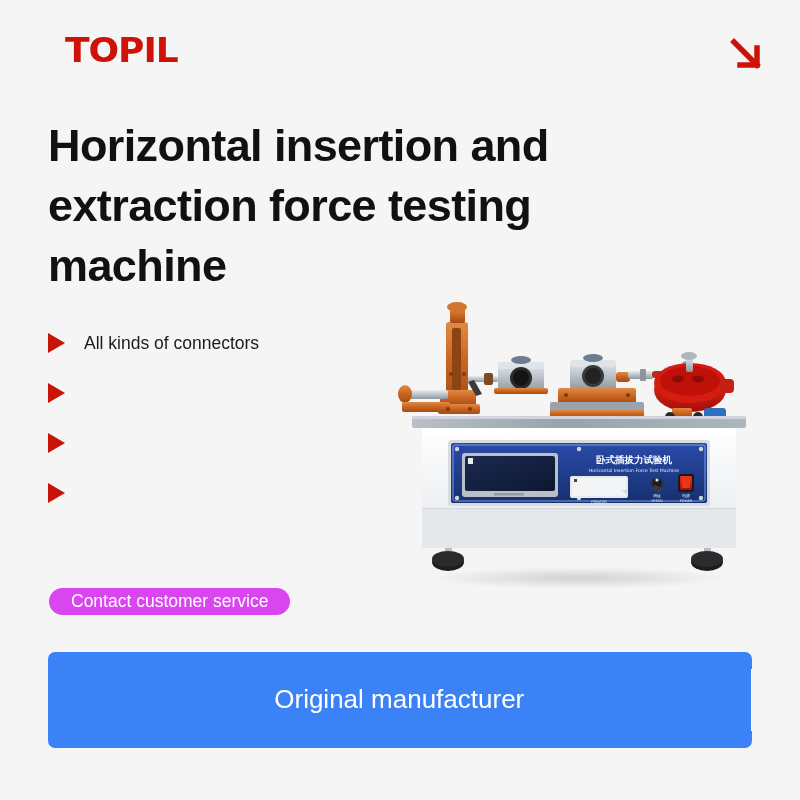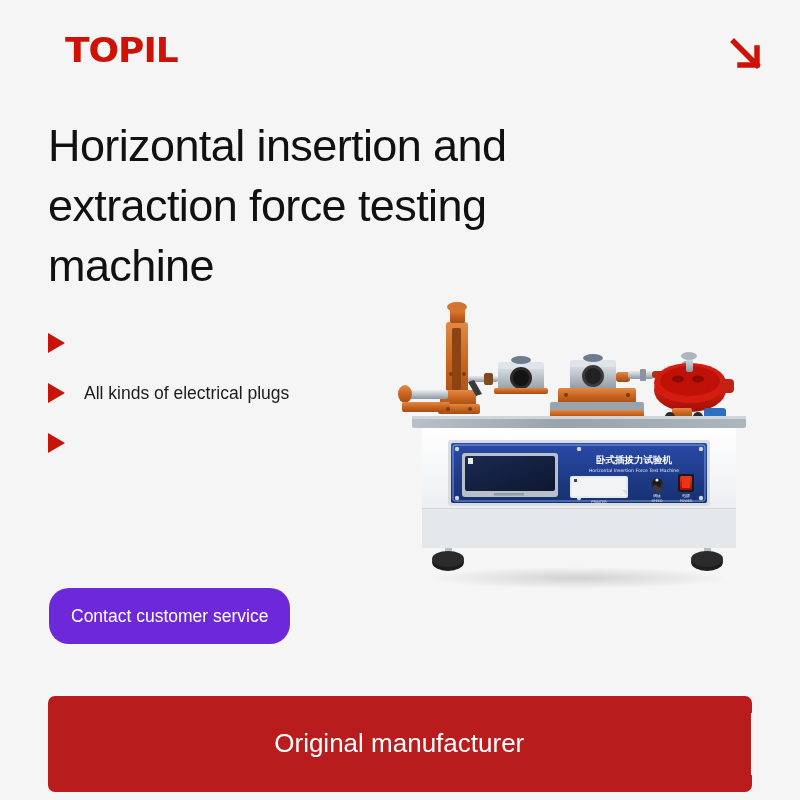--- a/index.html
+++ b/index.html
@@ -24,21 +24,21 @@
     transform:scaleX(1.06);
     transform-origin:left center;
   }
 
   .corner-arrow { position:absolute; right:52px; top:38px; width:34px; height:34px; }
 
   
   .headline {
     position:absolute; left:48px; top:116px;
     width:540px;
-    font-size:45px; font-weight:normal;
+    font-size:45px; font-weight:bold;
     line-height:1.33;
     letter-spacing:-0.6px;
     color:#111111;
   }
 
   
   .features { position:absolute; left:48px; top:318px; width:360px; }
 
   .feature-row {
     display:flex; align-items:center;
@@ -51,35 +51,35 @@
     border-bottom:10px solid transparent;
     border-left:17px solid #c81408;
     margin-right:19px;
   }
 
   .feature-text { font-size:17.5px; color:#1b1b1b; white-space:nowrap; }
 
   
   .cta-button {
     position:absolute; left:49px; top:588px;
-    height:56px; padding:4px 22px;
-    background:#6d28d9;
+    height:27px; padding:4px 22px;
+    background:#d946ef;
     border-radius:20px;
     display:flex; align-items:center; justify-content:center;
     color:#ffffff; font-size:17.5px;
     cursor:pointer;
   }
 
   
   .banner {
     position:absolute; left:48px; top:652px;
     width:704px; height:96px;
-    background:#b91c1c;
+    background:#3b82f6;
     border-radius:7px;
-    display:flex; align-items:center;margin-top:44px;
+    display:flex; align-items:center;
   }
 
   .banner-cell {
     flex:1 1 0;
     text-align:center;
     color:#ffffff;
     font-size:26px;
     line-height:1.27;
     padding:0 6px;
   }
@@ -112,28 +112,31 @@
       </g>
     </svg>
   </div>
 
 </div>
 
 <h1 class="headline">Horizontal insertion and extraction force testing machine</h1>
 
 <div class="features">
 
-
   <div class="feature-row">
     <span class="bullet-tri"></span>
+    <span class="feature-text">All kinds of connectors</span>
   </div>
 
   <div class="feature-row">
     <span class="bullet-tri"></span>
-    <span class="feature-text">All kinds of electrical plugs</span>
+  </div>
+
+  <div class="feature-row">
+    <span class="bullet-tri"></span>
   </div>
 
   <div class="feature-row">
     <span class="bullet-tri"></span>
   </div>
 
 </div>
 
 <div class="cta-button">Contact customer service</div>
 

